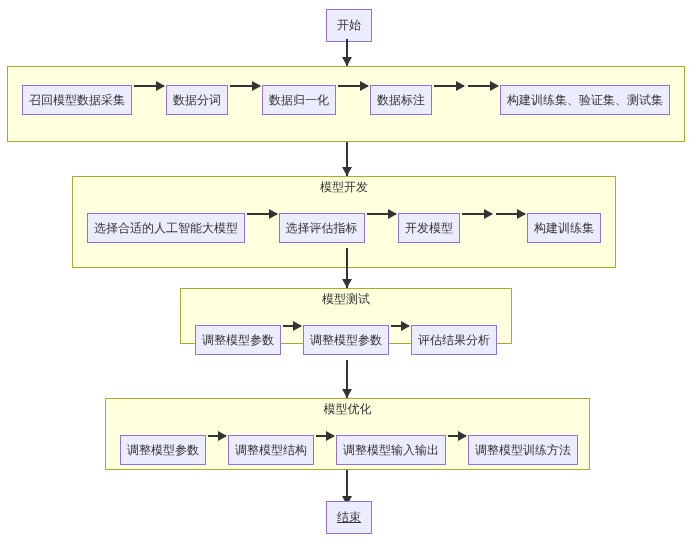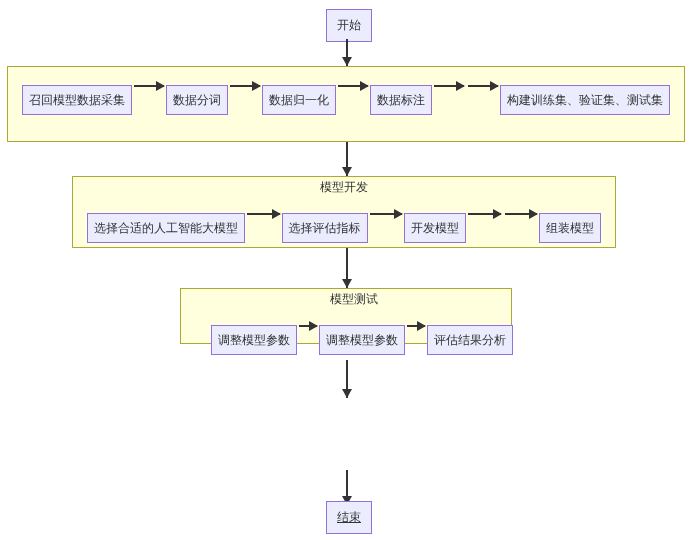--- a/index.html
+++ b/index.html
@@ -113,47 +113,59 @@
       <div class="harrow"></div>
       <div class="node">数据标注</div>
       <div class="harrow"></div>
       <div class="harrow"></div>
       <div class="node">构建训练集、验证集、测试集</div>
     </div>
   </div>
 
   <div class="varrow" style="left:346px; top:142px; height:34px;"></div>
 
-  <div class="group" style="left:72px; top:176px; width:544px; height:72px;">
+  <div class="group" style="left:72px; top:176px; width:544px; height:92px;">
     <div class="group-title">模型开发</div>
     <div class="row">
       <div class="node">选择合适的人工智能大模型</div>
       <div class="harrow"></div>
       <div class="node">选择评估指标</div>
       <div class="harrow"></div>
       <div class="node">开发模型</div>
       <div class="harrow"></div>
       <div class="harrow"></div>
-      <div class="node">组装模型</div>
+      <div class="node">构建训练集</div>
     </div>
   </div>
 
   <div class="varrow" style="left:346px; top:248px; height:40px;"></div>
 
-  <div class="group" style="left:180px; top:288px; width:332px; height:56px;padding-left:16px;">
+  <div class="group" style="left:180px; top:288px; width:332px; height:56px;">
     <div class="group-title">模型测试</div>
     <div class="row">
       <div class="node">调整模型参数</div>
       <div class="harrow"></div>
       <div class="node">调整模型参数</div>
       <div class="harrow"></div>
       <div class="node">评估结果分析</div>
     </div>
   </div>
 
   <div class="varrow" style="left:346px; top:360px; height:38px;"></div>
 
+  <div class="group" style="left:105px; top:398px; width:485px; height:72px;">
+    <div class="group-title">模型优化</div>
+    <div class="row">
+      <div class="node">调整模型参数</div>
+      <div class="harrow"></div>
+      <div class="node">调整模型结构</div>
+      <div class="harrow"></div>
+      <div class="node">调整模型输入输出</div>
+      <div class="harrow"></div>
+      <div class="node">调整模型训练方法</div>
+    </div>
+  </div>
 
   <div class="varrow" style="left:346px; top:470px; height:35px;"></div>
 
   <div class="term-node" style="left:326px; top:501px;text-decoration:underline;">结束</div>
 
 </div>
 
 </body></html>

